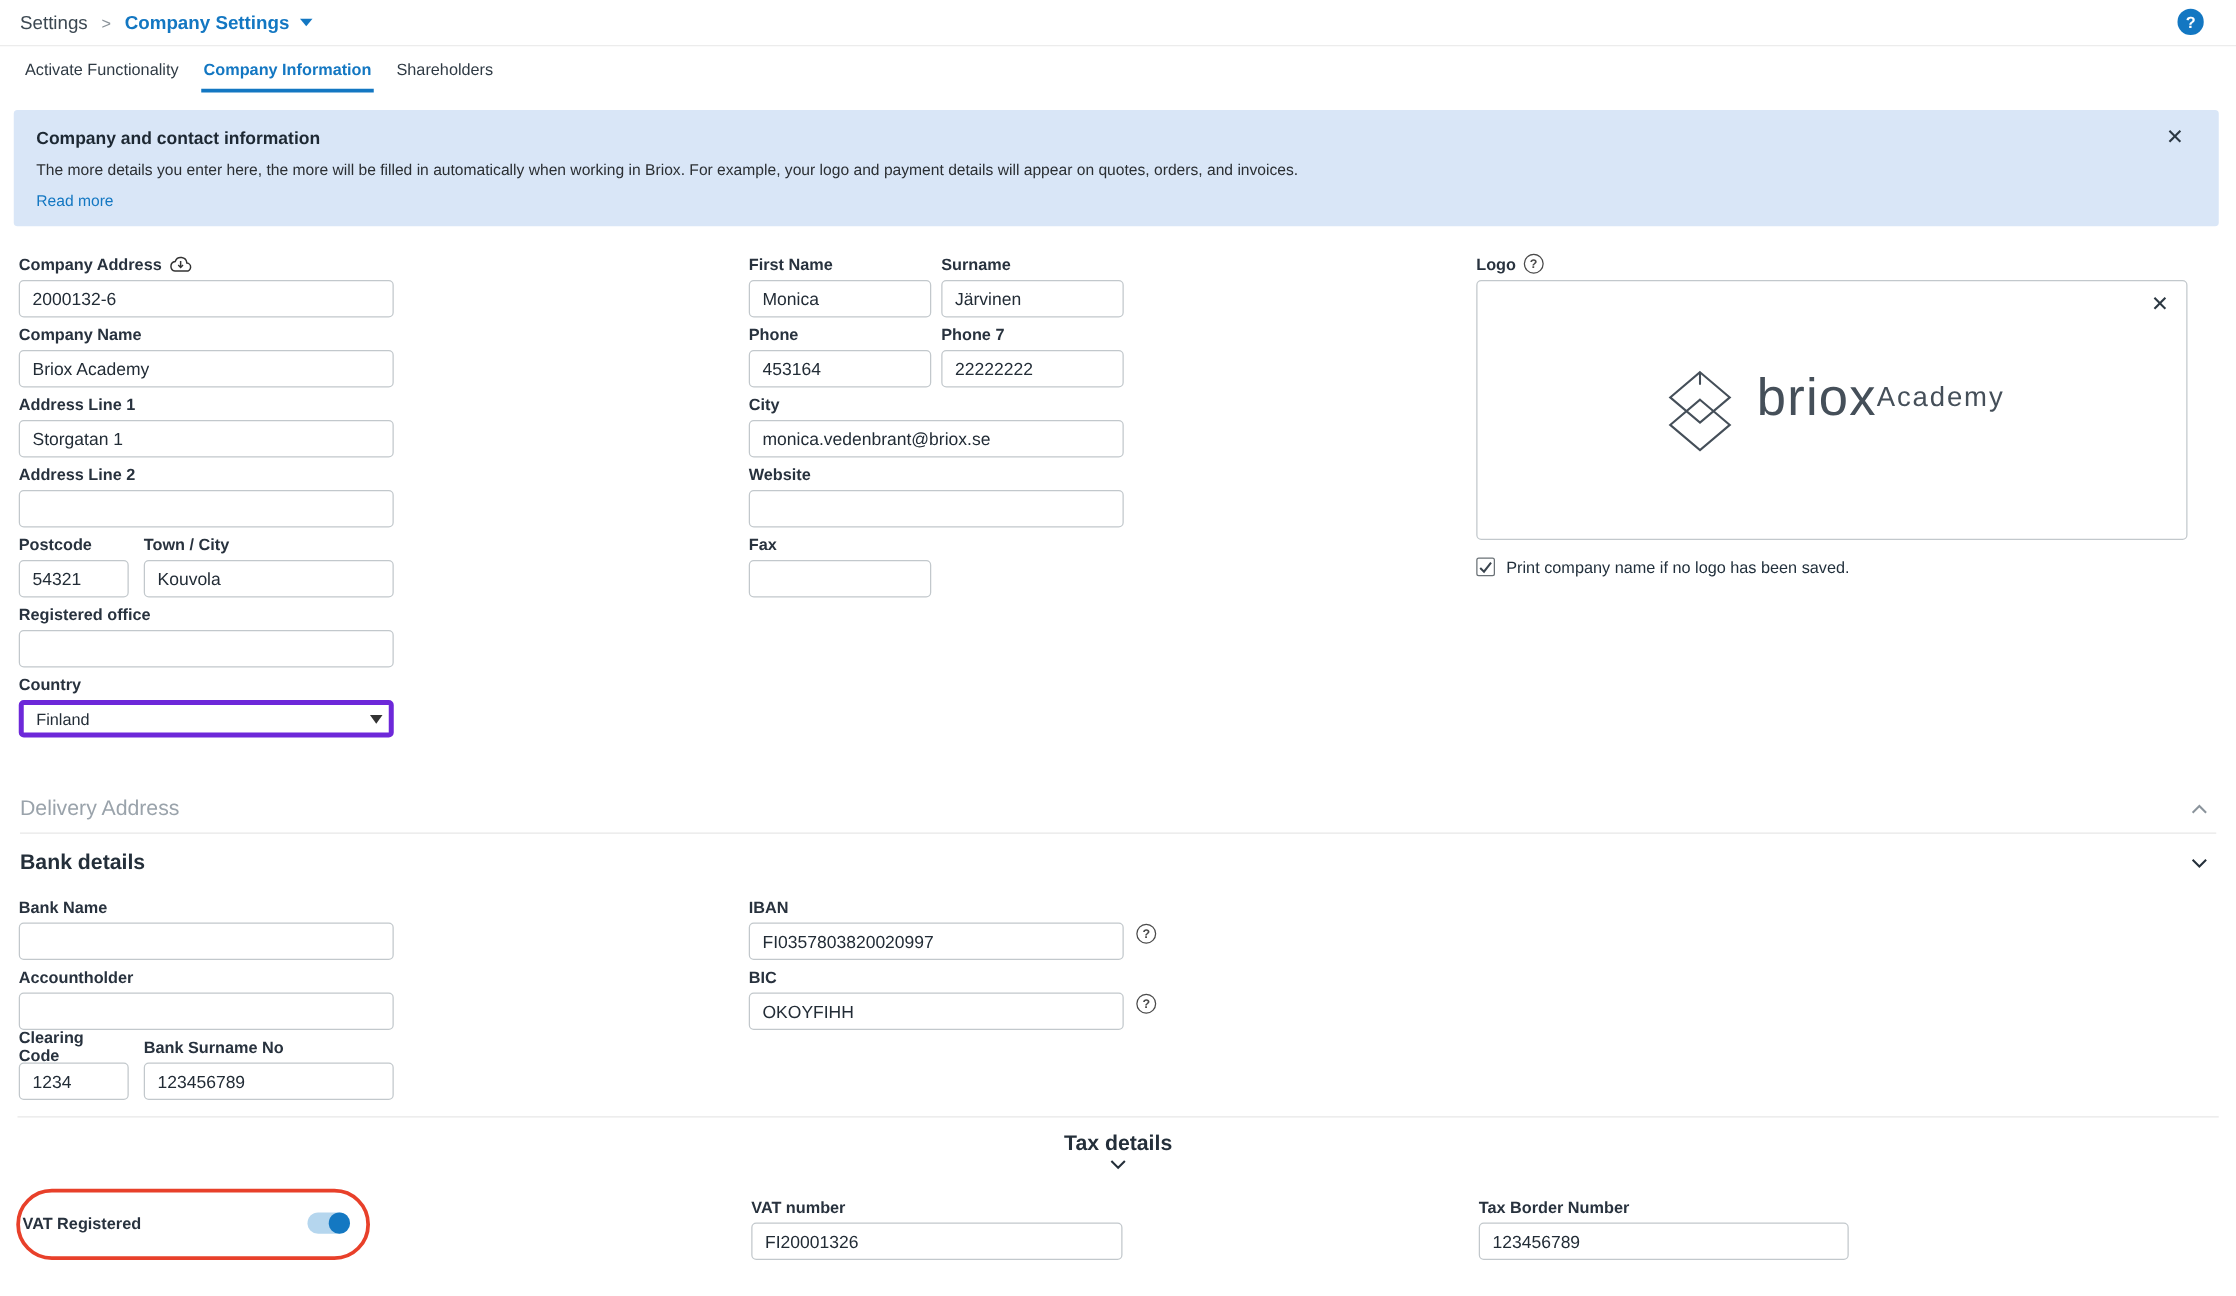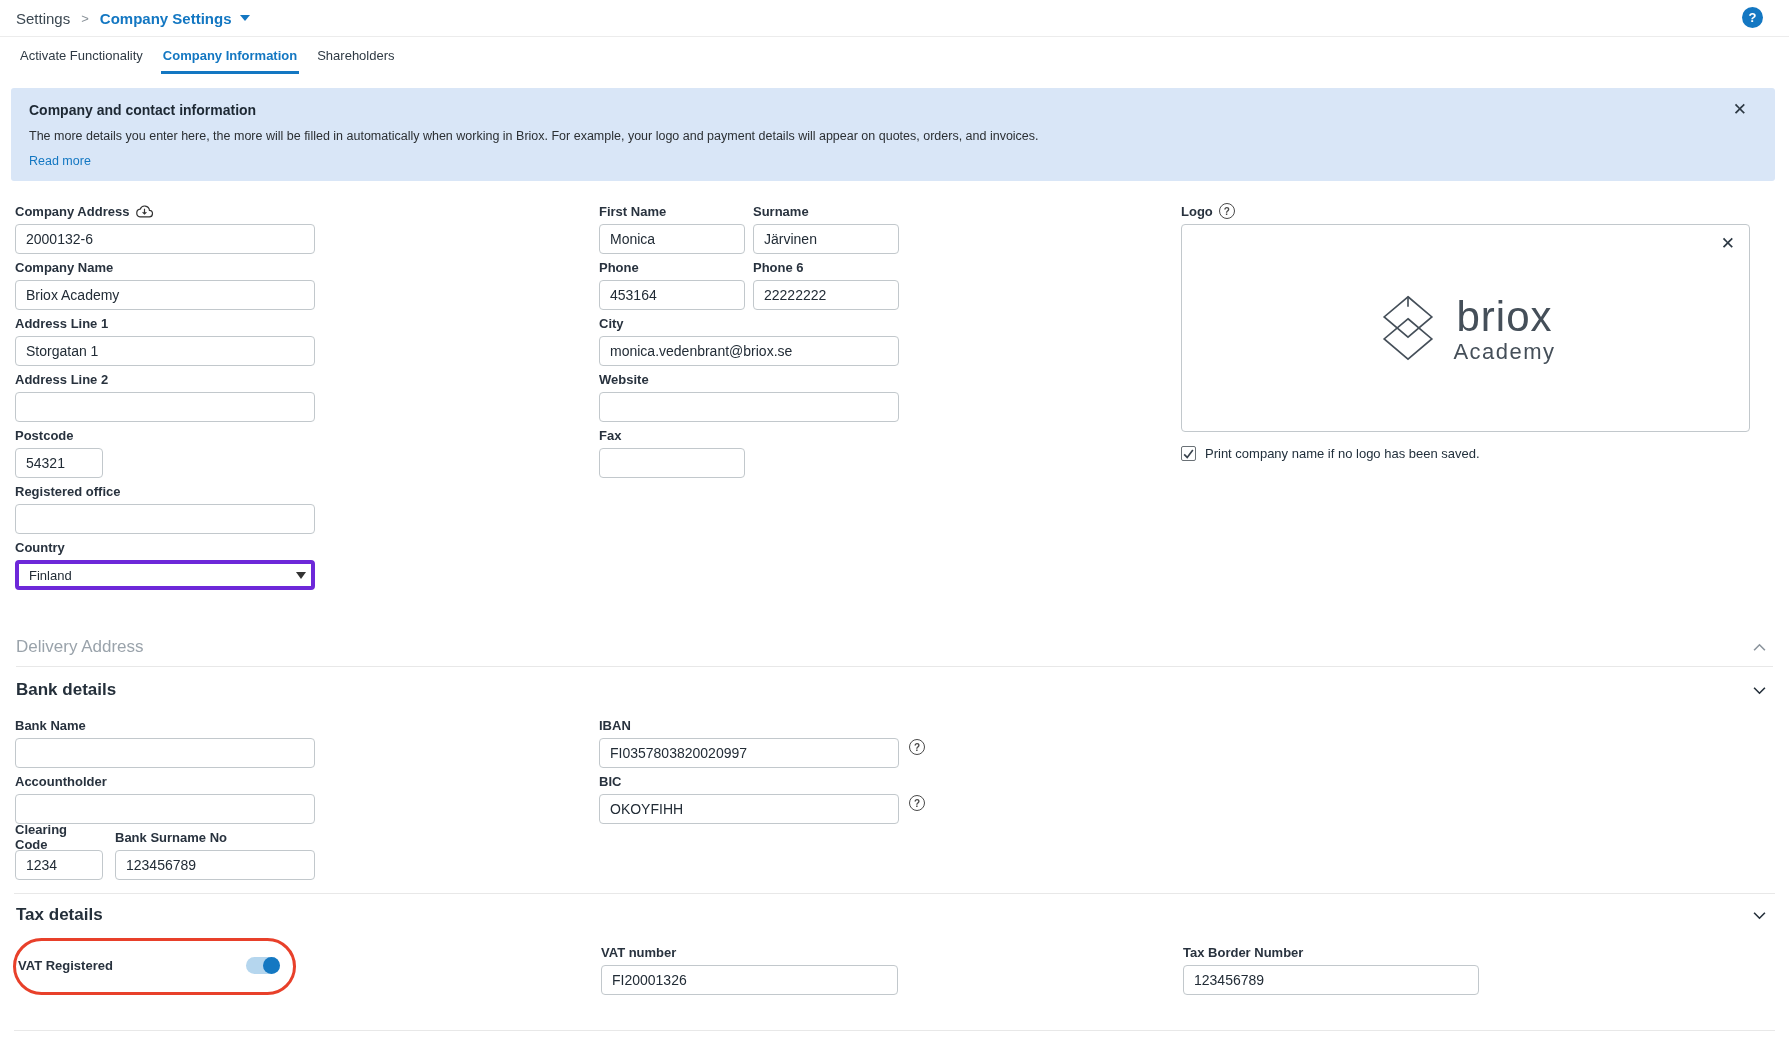--- a/index.html
+++ b/index.html
@@ -60,21 +60,21 @@
 
   .help-dot { width:16px; height:16px; border:1.4px solid #4a4a4a; border-radius:50%;
     color:#4a4a4a; font-size:10px; font-weight:bold; display:inline-flex;
     align-items:center; justify-content:center; cursor:pointer; flex:none; background:#fff; }
 
   
   .logo-box { width:569px; height:208px; border:1px solid #c2c8cc; border-radius:4px;
     position:relative; display:flex; align-items:center; justify-content:center; }
   .logo-close { position:absolute; top:8px; right:14px; font-size:17px; color:#2c3843; cursor:pointer; }
   .brand { display:flex; align-items:flex-start; gap:12px; color:#454f59; }
-  .brand-text { display:flex; flex-direction:column; align-items:center; margin-top:4px; }
+  .brand-text { display:flex; flex-direction:row; align-items:center; margin-top:4px; }
   .brand-main { font-size:42px; letter-spacing:1px; line-height:44px; }
   .brand-sub { font-size:22px; letter-spacing:1.5px; line-height:26px; }
   .chk-row { display:flex; align-items:center; gap:9px; margin-top:14px; }
   .chk-box { width:15px; height:15px; border:1.6px solid #6a7176; border-radius:2px;
     display:flex; align-items:center; justify-content:center; cursor:pointer; background:#fff; }
   .chk-label { font-size:13px; color:#22303c; }
 
   
   .sec-head { margin:0 16px; display:flex; justify-content:space-between; align-items:center; }
   .sec-delivery { margin-top:46px; padding-bottom:9px; border-bottom:1px solid #e8e8e8; }
@@ -82,21 +82,21 @@
   .sec-dark .sec-title { color:#242f3a; font-size:17px; font-weight:bold; }
   .sec-bank { margin-top:13px;gap:12px; }
   .chev { cursor:pointer; display:flex; align-items:center; padding:2px 6px; }
 
   .bank-area { position:relative; margin-top:17px; height:158px; }
   .rel { position:relative; }
   .side-help { position:absolute; left:310px; top:22px; }
 
   .divider { border-top:1px solid #e8e8e8; margin:18px 14px 0; }
 
-  .sec-tax { margin-top:11px; }
+  .sec-tax { margin-top:11px;flex-direction:column; }
   .tax-area { position:relative; margin-top:5px; height:78px; }
   .vat-annotation { position:absolute; left:13px; top:8px; width:283px; height:57px;
     border:3px solid #e8402a; border-radius:30px; pointer-events:none; }
   .vat-row { position:absolute; left:18px; top:27px; width:262px; display:flex;
     justify-content:space-between; align-items:center; }
   .vat-label { font-size:13px; font-weight:bold; color:#28323e; }
   .toggle { position:relative; width:34px; height:17px; cursor:pointer; }
   .toggle-track { position:absolute; inset:0; background:#b5d6ee; border-radius:9px; }
   .toggle-knob { position:absolute; right:0; top:0; width:17px; height:17px;
     border-radius:50%; background:#1478c2; }
@@ -161,20 +161,24 @@
       </div>
       <div class="fgroup">
         <div class="flabel">Address Line 2</div>
         <input class="tinput" value="" style="">
       </div>
       <div class="fgroup frow">
         <div class="w-small">
           <div class="flabel">Postcode</div>
           <input class="tinput" value="54321" style="">
         </div>
+        <div class="w-rest">
+          <div class="flabel">Town / City</div>
+          <input class="tinput" value="Kouvola" style="">
+        </div>
       </div>
       <div class="fgroup">
         <div class="flabel">Registered office</div>
         <input class="tinput" value="" style="">
       </div>
       <div class="fgroup">
         <div class="flabel">Country</div>
         <div class="select-box">
           <div class="select-face">Finland</div>
           <span class="select-caret"></span>
@@ -192,21 +196,21 @@
           <div class="flabel">Surname</div>
           <input class="tinput" value="Järvinen" style="">
         </div>
       </div>
       <div class="fgroup half-row">
         <div class="half">
           <div class="flabel">Phone</div>
           <input class="tinput" value="453164" style="">
         </div>
         <div class="half">
-          <div class="flabel">Phone 6</div>
+          <div class="flabel">Phone 7</div>
           <input class="tinput" value="22222222" style="">
         </div>
       </div>
       <div class="fgroup">
         <div class="flabel">City</div>
         <input class="tinput" value="monica.vedenbrant@briox.se" style="">
       </div>
       <div class="fgroup">
         <div class="flabel">Website</div>
         <input class="tinput" value="" style="">

